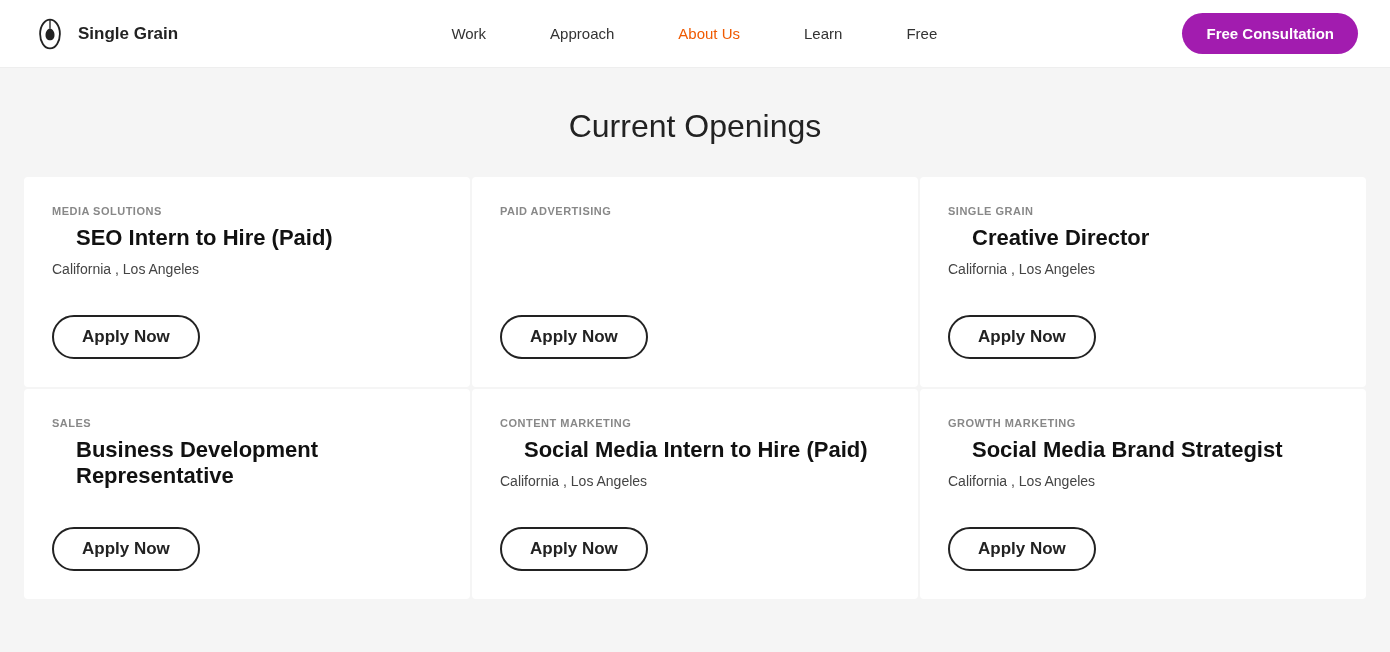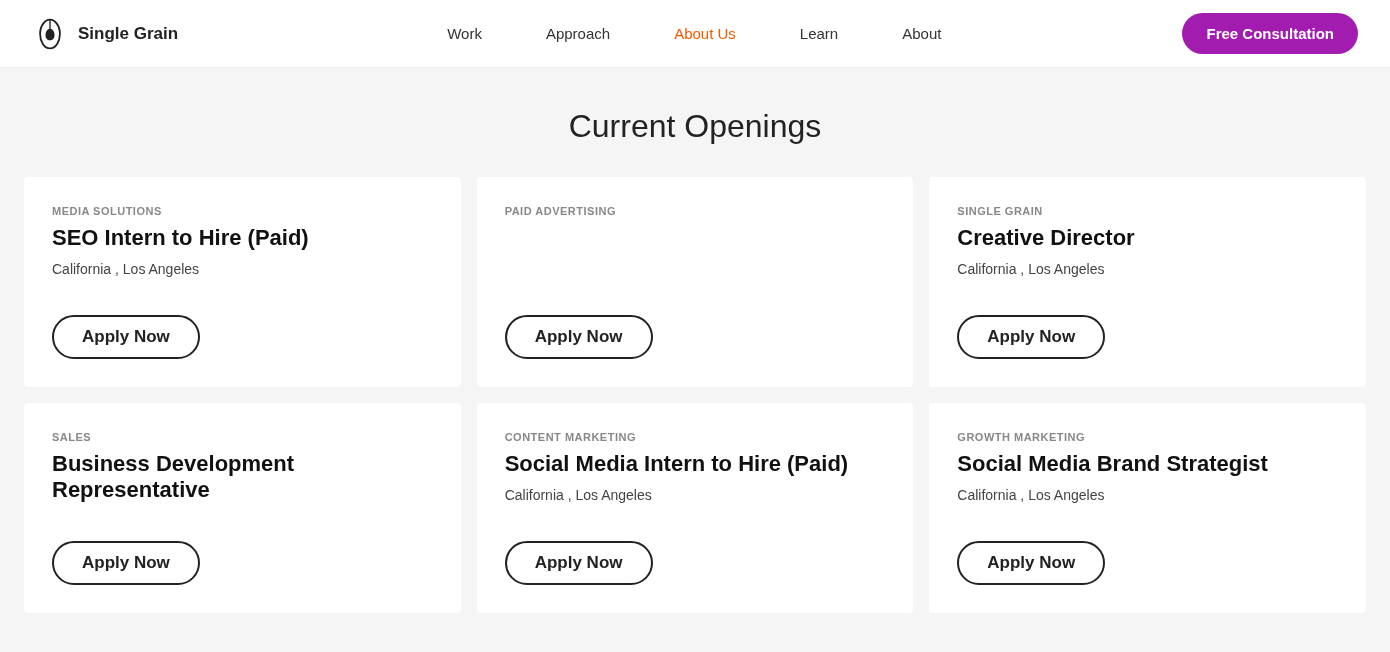--- a/index.html
+++ b/index.html
@@ -68,21 +68,21 @@
     .page-title {
       text-align: center;
       font-size: 32px;
       font-weight: 400;
       color: #222;
       margin-bottom: 32px;
     }
     .jobs-grid {
       display: grid;
       grid-template-columns: repeat(3, 1fr);
-      gap: 16px;
+      gap: 2px;
       max-width: 1360px;
       margin: 0 auto;
     }
     .job-card {
       background: #fff;
       border-radius: 4px;
       padding: 28px 28px 28px;
       display: flex;
       flex-direction: column;
       gap: 8px;
@@ -94,20 +94,21 @@
       color: #888;
       letter-spacing: 0.5px;
       text-transform: uppercase;
     }
     .job-title {
       font-size: 22px;
       font-weight: 800;
       color: #111;
       line-height: 1.2;
       margin-bottom: 2px;
+      margin-left: 24px;
     }
     .job-location {
       font-size: 14px;
       color: #444;
       margin-bottom: 12px;
     }
     .apply-btn {
       display: inline-block;
       border: 2px solid #222;
       background: #fff;
@@ -133,21 +134,21 @@
       <path d="M20 14C20 10 20 6 20 4" stroke="#222" stroke-width="1.5"></path>
     </svg>
     <span class="nav-brand-name">Single Grain</span>
   </a>
 
   <ul class="nav-links">
     <li><a href="#">Work</a></li>
     <li><a href="#">Approach</a></li>
     <li><a href="#" class="active">About Us</a></li>
     <li><a href="#">Learn</a></li>
-    <li><a href="#">About</a></li>
+    <li><a href="#">Free</a></li>
   </ul>
 
   <button class="nav-cta">Free Consultation</button>
 </nav>
 
 <main>
   <h1 class="page-title">Current Openings</h1>
 
   <div class="jobs-grid">
 

